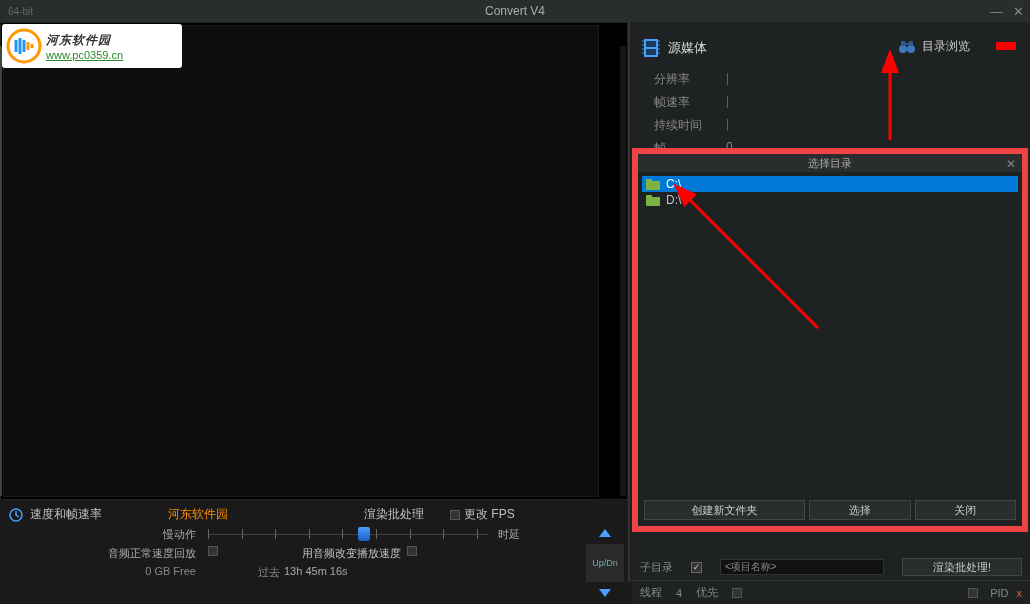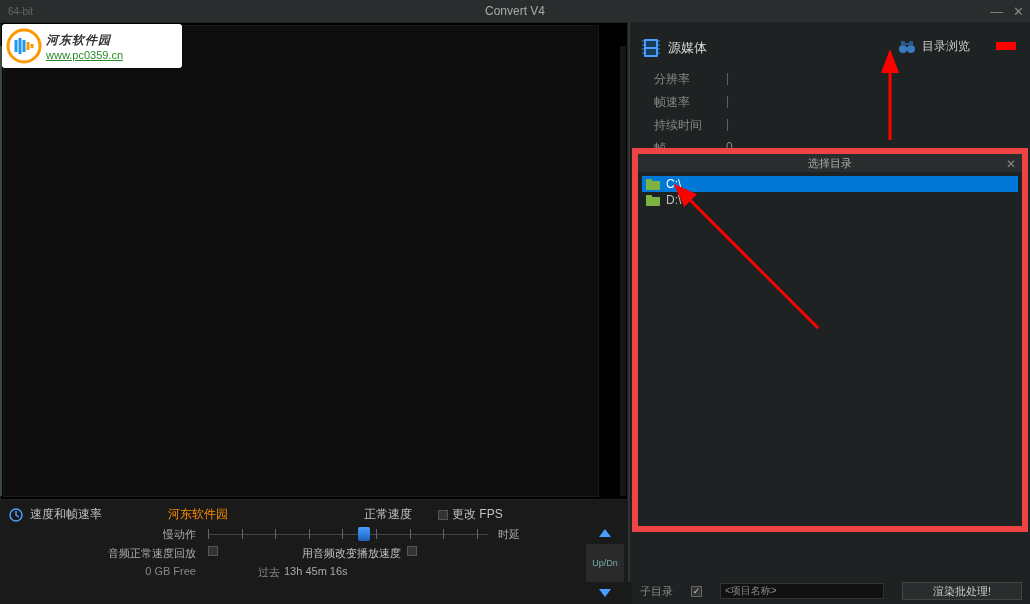--- a/index.html
+++ b/index.html
@@ -103,21 +103,21 @@
     <div class="right-border-accent"></div>
 
     <div class="speed-section">
       <div class="speed-header">
         <svg class="clock-icon" viewBox="0 0 16 16">
             <circle cx="8" cy="8" r="6" fill="none" stroke="#4a9eff" stroke-width="1.5"></circle>
             <path d="M8 4 L8 8 L11 10" stroke="#4a9eff" stroke-width="1.5" fill="none"></path>
           </svg>
         <span>速度和帧速率</span>
         <span class="orange" style="margin-left:60px">河东软件园</span>
-        <span style="margin-left:130px">正常速度</span>
+        <span style="margin-left:130px">渲染批处理</span>
         <span style="margin-left:20px"><span class="checkbox-mini"></span><span>更改 FPS</span></span>
       </div>
       <div class="speed-row">
         <div class="speed-label-area">慢动作</div>
         <div class="slider-track">
           <div class="slider-line"></div>
           <div class="slider-tick" style="left:0%"></div>
           <div class="slider-tick" style="left:12%"></div>
           <div class="slider-tick" style="left:24%"></div>
           <div class="slider-tick" style="left:36%"></div>
@@ -206,28 +206,44 @@
   <div class="dir-list">
     <div class="dir-item selected">
       <span class="folder-icon"></span>
       <span>C:\</span>
     </div>
     <div class="dir-item">
       <span class="folder-icon"></span>
       <span>D:\</span>
     </div>
   </div>
+  <div class="dialog-buttons">
+    <div class="dlg-btn wide">创建新文件夹</div>
+    <div class="dlg-btn">选择</div>
+    <div class="dlg-btn">关闭</div>
+  </div>
 </div>
 
 <div class="bottom-section">
   <div class="target-row">
     <span>子目录</span>
     <span class="checkbox-checked">✓</span>
     <input class="target-input" value="&lt;项目名称&gt;" style="">
     <div class="render-btn">渲染批处理!</div>
+  </div>
+  <div class="status-row">
+    <span>线程</span>
+    <span>4</span>
+    <span>优先</span>
+    <span class="checkbox-mini"></span>
+    <div class="status-right">
+      <span class="checkbox-mini"></span>
+      <span>PID</span>
+      <span class="pid-x">x</span>
+    </div>
   </div>
 </div>
 
 <svg class="red-arrow1" width="40" height="100">
     <defs>
       <marker id="ah1" markerWidth="10" markerHeight="10" refX="5" refY="3" orient="auto">
         <polygon points="0,0 8,3 0,6" fill="#ff0000"></polygon>
       </marker>
     </defs>
     <line x1="20" y1="90" x2="20" y2="8" stroke="#ff0000" stroke-width="3" marker-end="url(#ah1)"></line>

